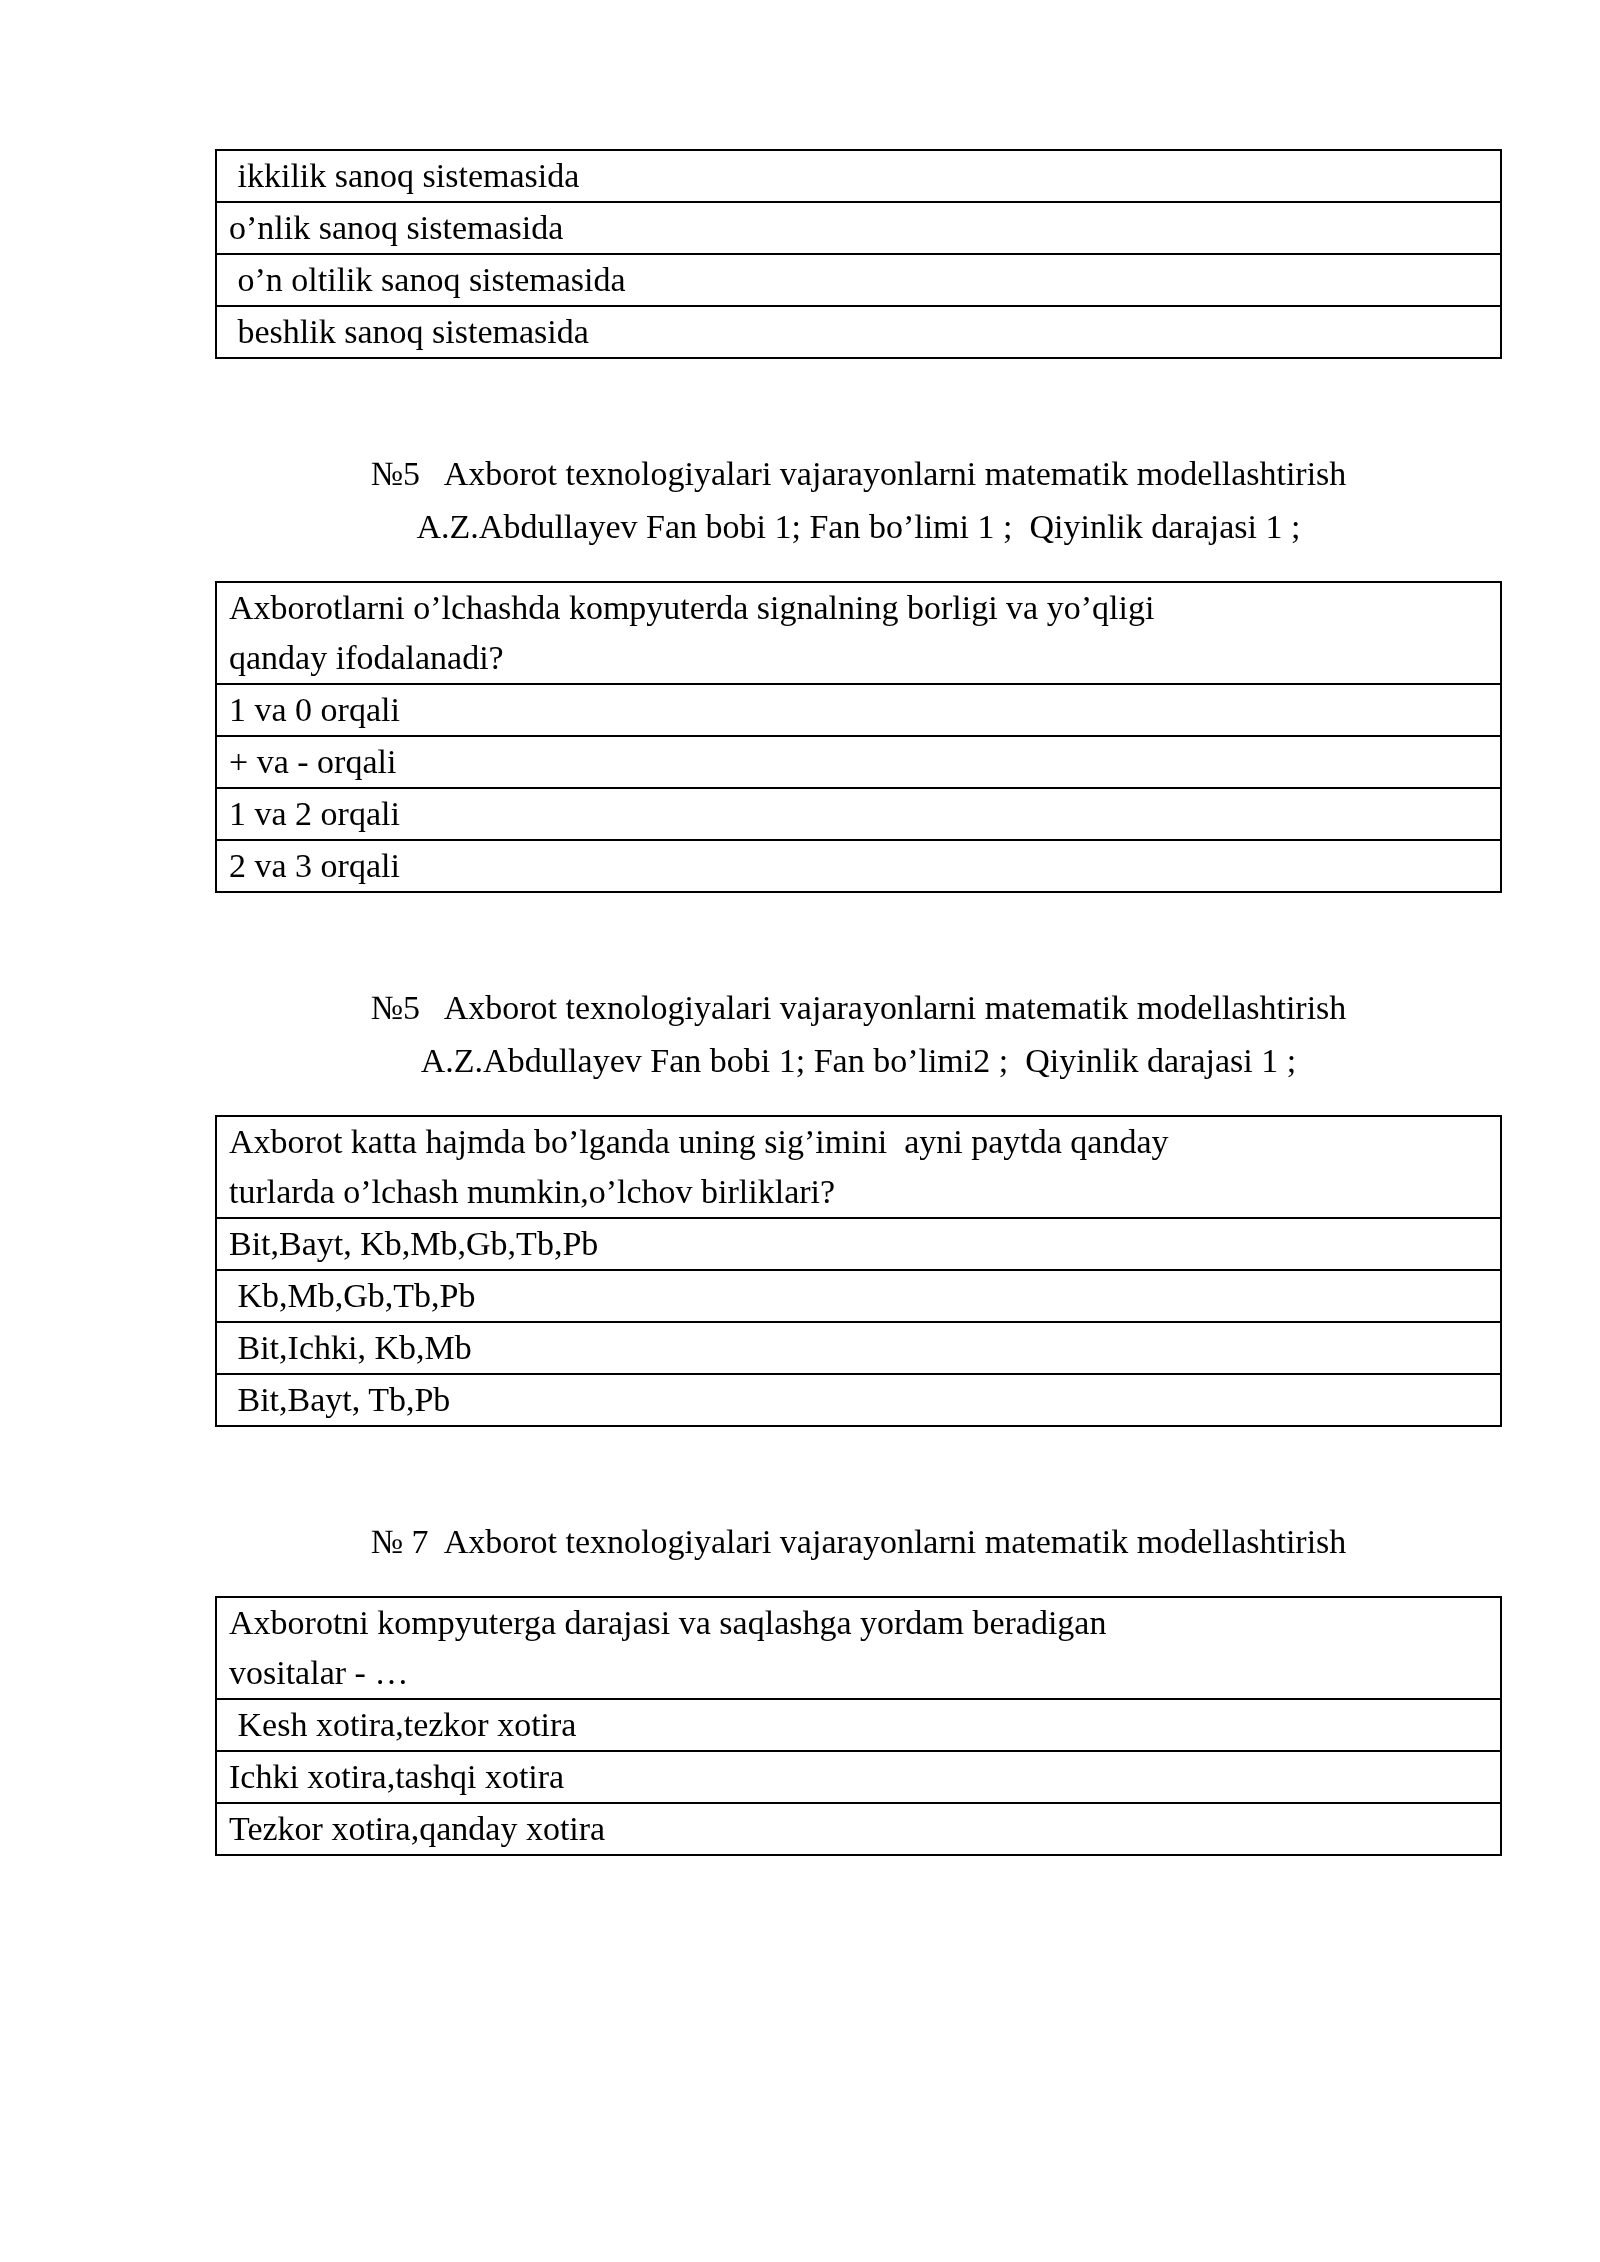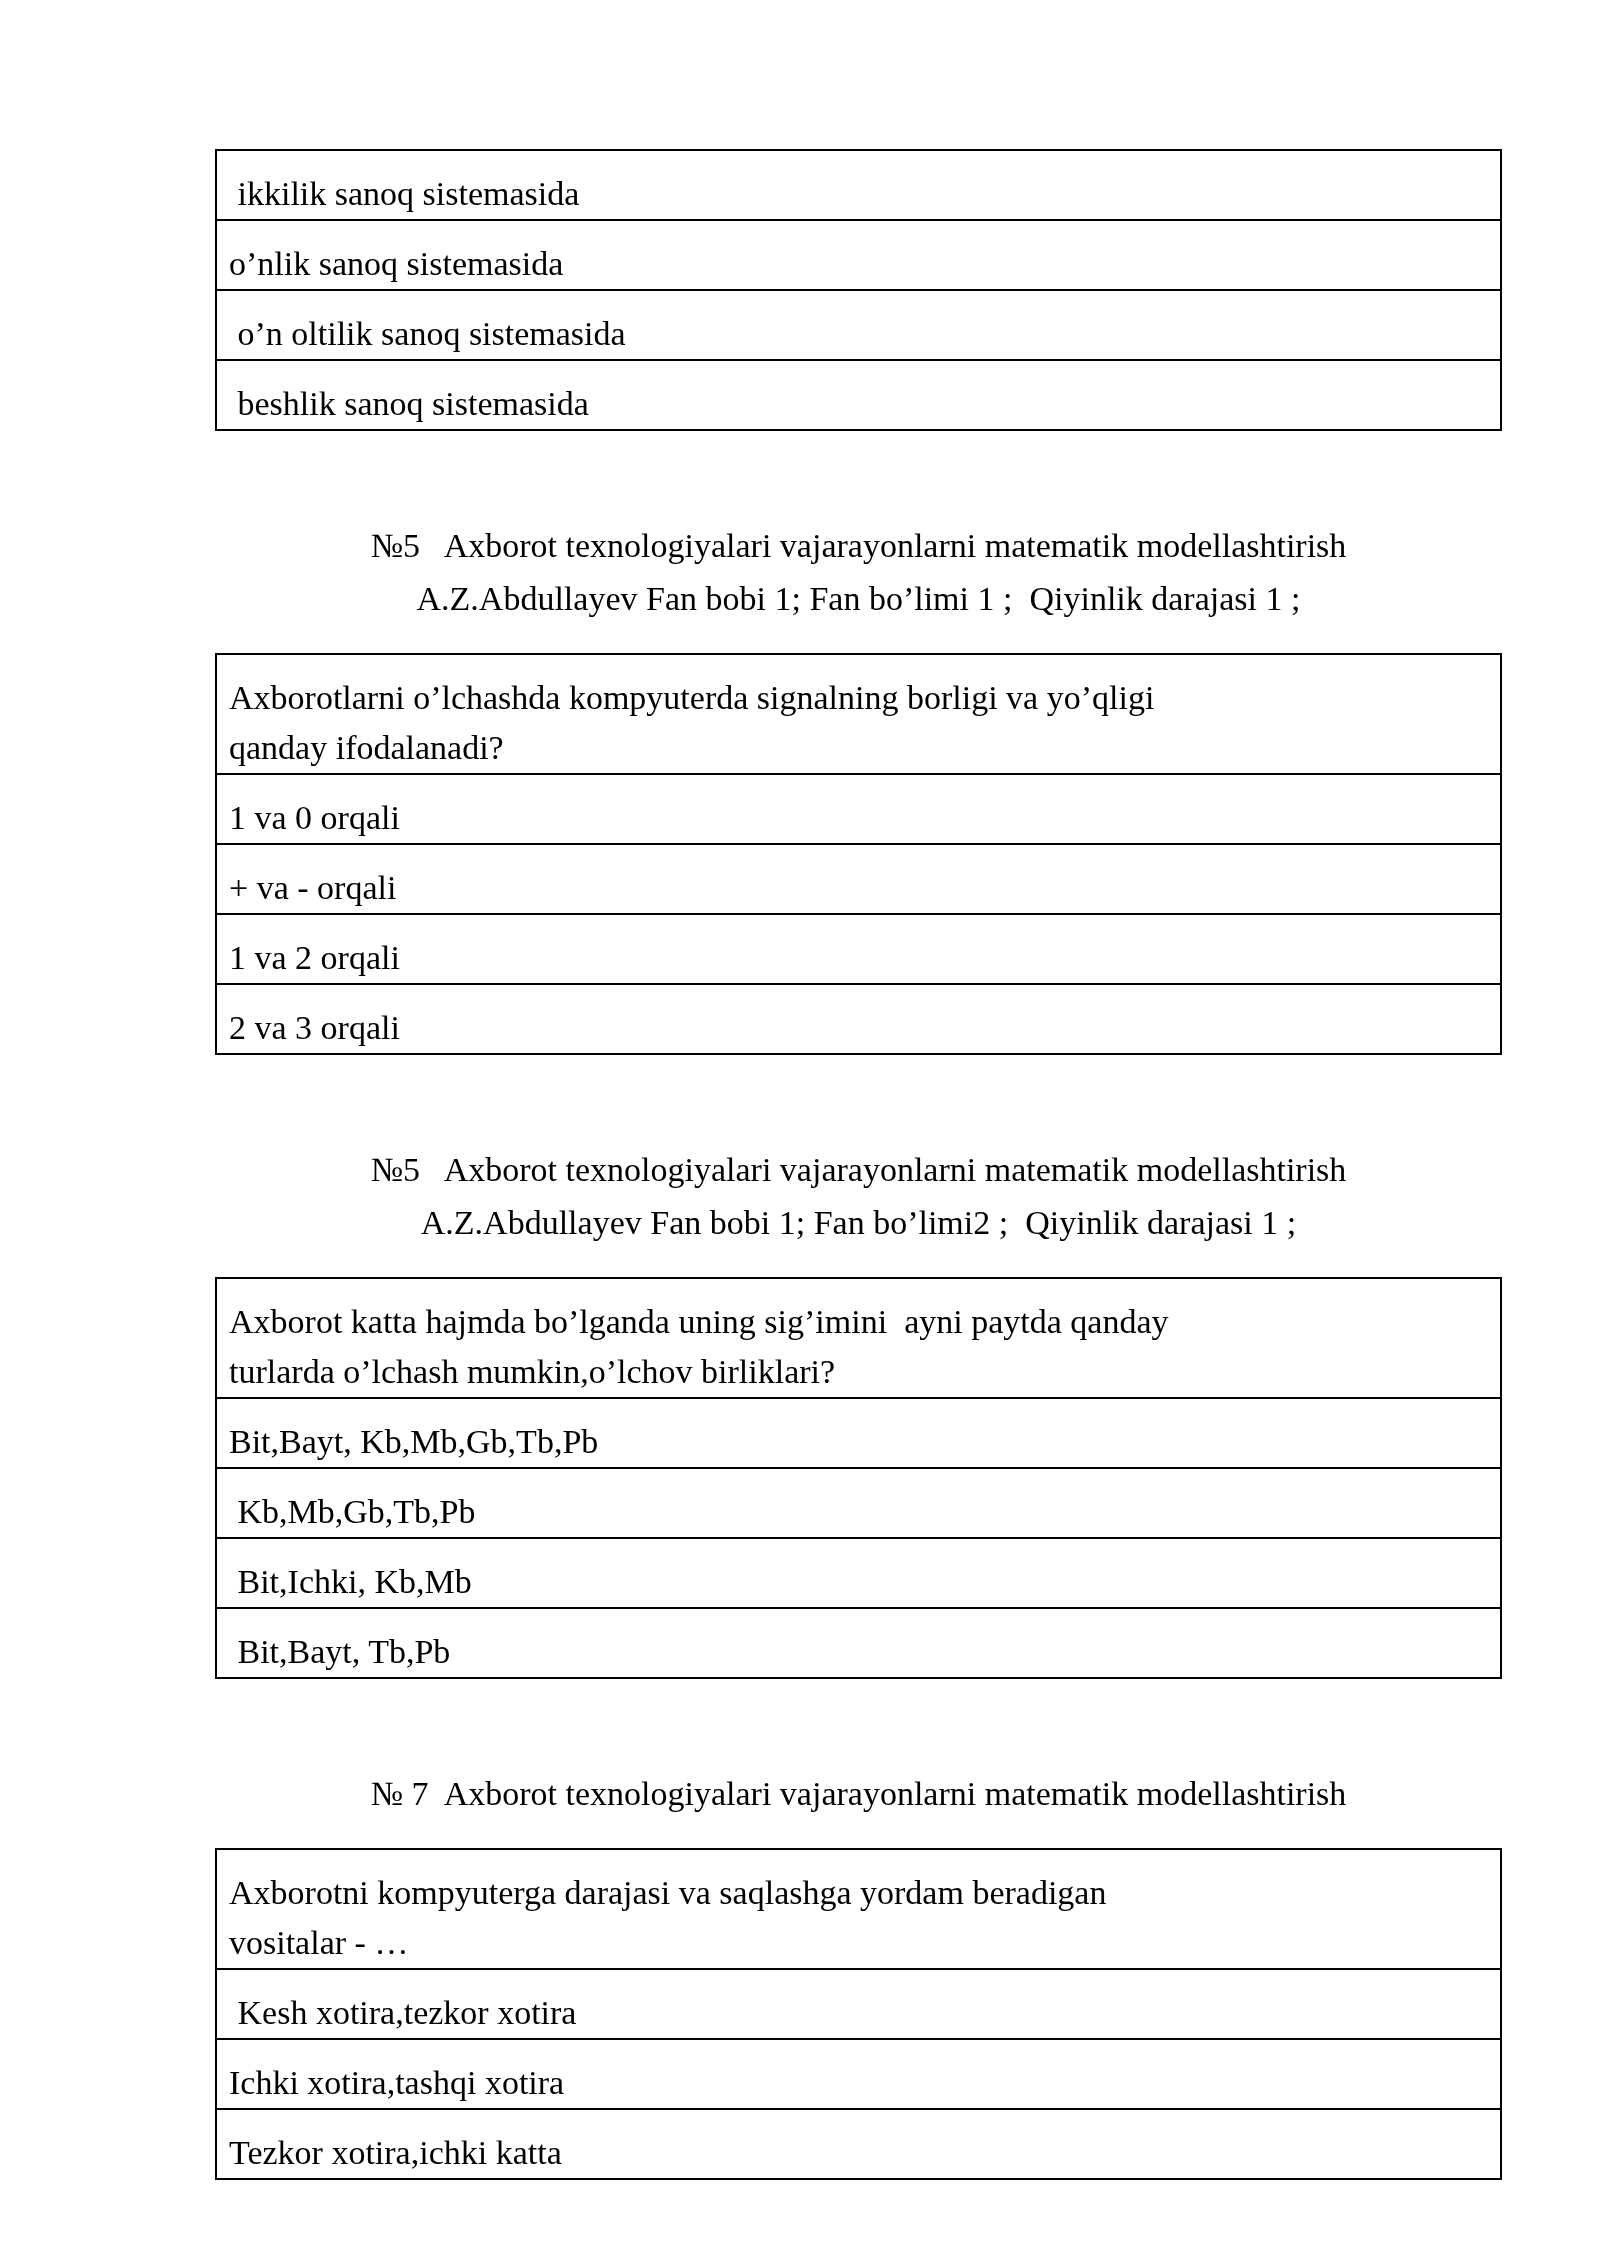--- a/index.html
+++ b/index.html
@@ -22,21 +22,21 @@
     top: 0;
     width: 1287px;
   }
   table.qtable {
     border-collapse: collapse;
     width: 100%;
     table-layout: fixed;
   }
   table.qtable td {
     border: 2px solid #000000;
-    padding: 18px 10px 0 12px;
+    padding: 0 10px 0 12px;
     font-size: 34px;
     line-height: 50px;
     white-space: pre-wrap;
     vertical-align: top;
     overflow: hidden;
     font-family: Liberation Serif, serif;
   }
   table.orphan {
     margin-top: 149px;
   }
@@ -138,20 +138,20 @@
             <td>Axborotni kompyuterga darajasi va saqlashga yordam beradigan
 vositalar - …</td>
           </tr>
           <tr>
             <td> Kesh xotira,tezkor xotira</td>
           </tr>
           <tr>
             <td>Ichki xotira,tashqi xotira</td>
           </tr>
           <tr>
-            <td>Tezkor xotira,ichki katta</td>
+            <td>Tezkor xotira,qanday xotira</td>
           </tr>
         </tbody>
       </table>
     </section>
 
   </div>
 </div>
 
 </body></html>

